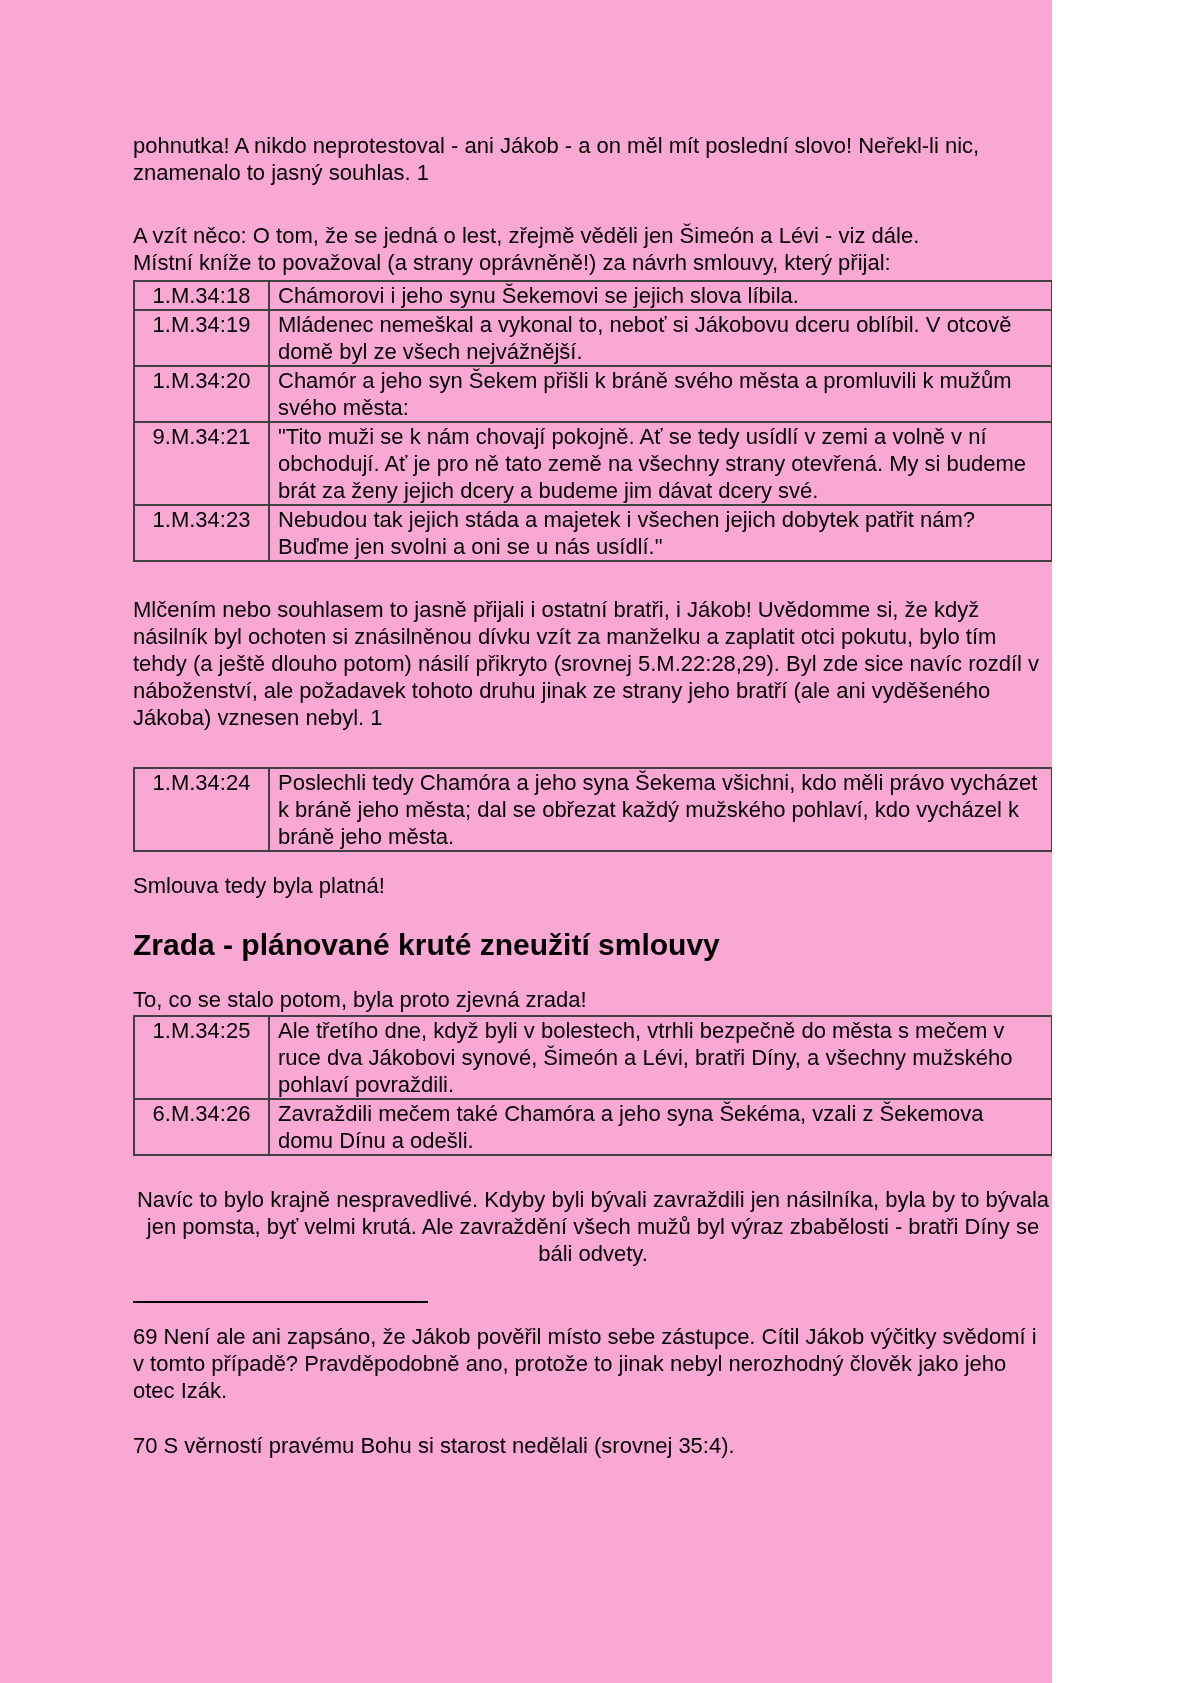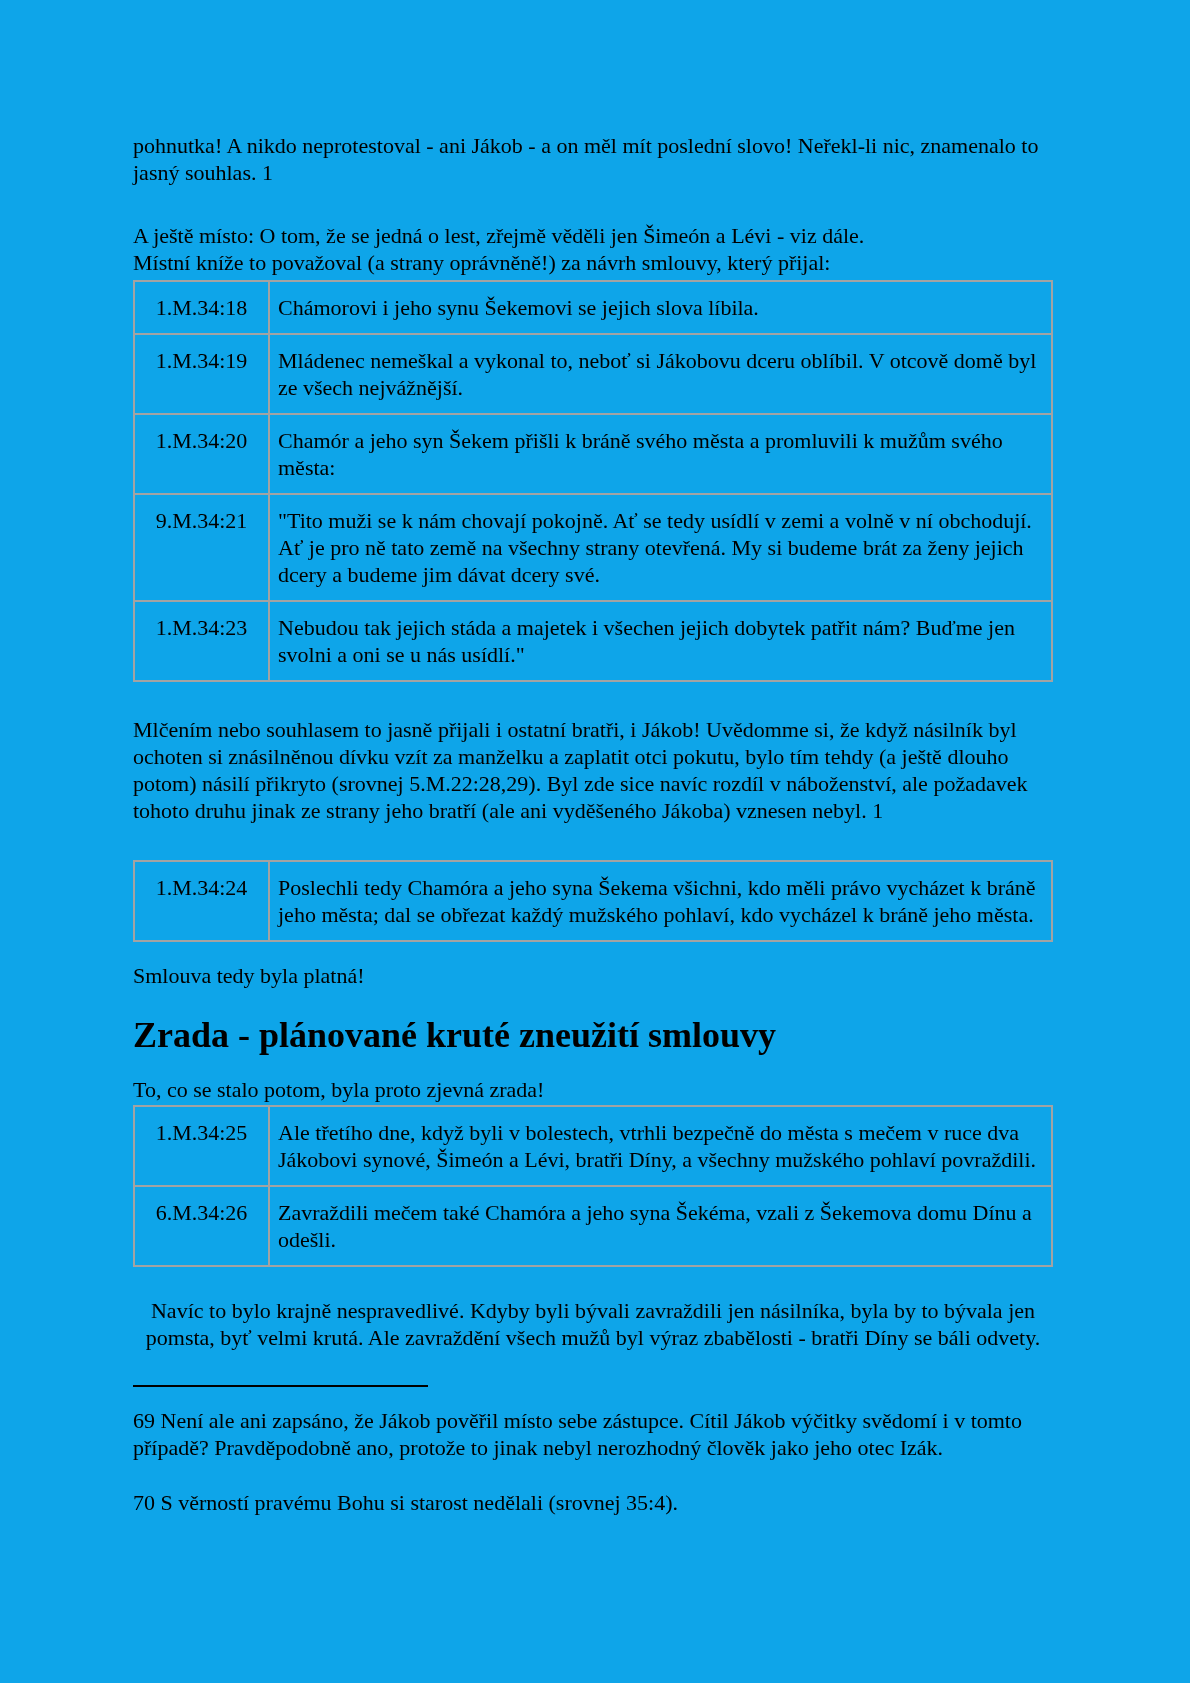--- a/index.html
+++ b/index.html
@@ -2,25 +2,25 @@
 <html lang="cs"><head>
 <meta charset="utf-8">
 <style>
   html, body {
     margin: 0;
     padding: 0;
     background: #ffffff;
   }
   .page {
     position: relative;
-    width: 1190px;
+    width: 1052px;
     height: 1683px;
-    background: #0ea5e9;
+    background: #f9a8d4;
     overflow: hidden;
-    font-family: Liberation Serif, serif;
+    font-family: Liberation Sans, sans-serif;
     font-size: 22px;
     line-height: 27px;
     color: #000000;
   }
   .content {
     width: 920px;
     margin-left: 133px;
     padding-top: 132px;
   }
   p { margin: 0; }
@@ -31,37 +31,37 @@
   .para-valid   { margin-bottom: 0; }
   .para-betrayal{ margin-bottom: 2px; }
   .para-unjust  { margin-bottom: 0; text-align: center; }
 
   table.verse-table {
     border-collapse: collapse;
     width: 920px;
     table-layout: fixed;
   }
   table.verse-table td {
-    border: 2px solid #a3a3a3;
+    border: 2px solid #404040;
     vertical-align: top;
-    padding: 12px 8px;
+    padding: 0 8px;
     line-height: 27px;
   }
   td.ref {
     width: 117px;
     text-align: center;
     white-space: nowrap;
   }
   .table-agreement { margin-bottom: 34px; }
   .table-obedience { margin-bottom: 20px; }
   .table-betrayal  { margin-bottom: 30px; }
 
   h2.section-heading {
     margin: 29px 0 24px 0;
-    font-size: 36px;
+    font-size: 30px;
     line-height: 34px;
     font-weight: bold;
   }
 
   .footnote-sep {
     width: 295px;
     border: 0;
     border-top: 2px solid #000000;
     margin: 34px 0 20px 0;
     height: 0;
@@ -71,21 +71,21 @@
 </style>
 </head>
 <body>
 
 <div class="page">
   <div class="content">
 
     <p class="para-intro">pohnutka! A nikdo neprotestoval - ani Jákob - a on měl mít poslední slovo! Neřekl-li nic, znamenalo to jasný souhlas. 1</p>
 
     <p class="para-lest">
-      <span class="line">A ještě místo: O tom, že se jedná o lest, zřejmě věděli jen Šimeón a Lévi - viz dále.</span>
+      <span class="line">A vzít něco: O tom, že se jedná o lest, zřejmě věděli jen Šimeón a Lévi - viz dále.</span>
       <span class="line">Místní kníže to považoval (a strany oprávněně!) za návrh smlouvy, který přijal:</span>
     </p>
 
     <table class="verse-table table-agreement">
       <tbody>
         <tr>
           <td class="ref">1.M.34:18</td>
           <td class="txt">Chámorovi i jeho synu Šekemovi se jejich slova líbila.</td>
         </tr>
         <tr>

